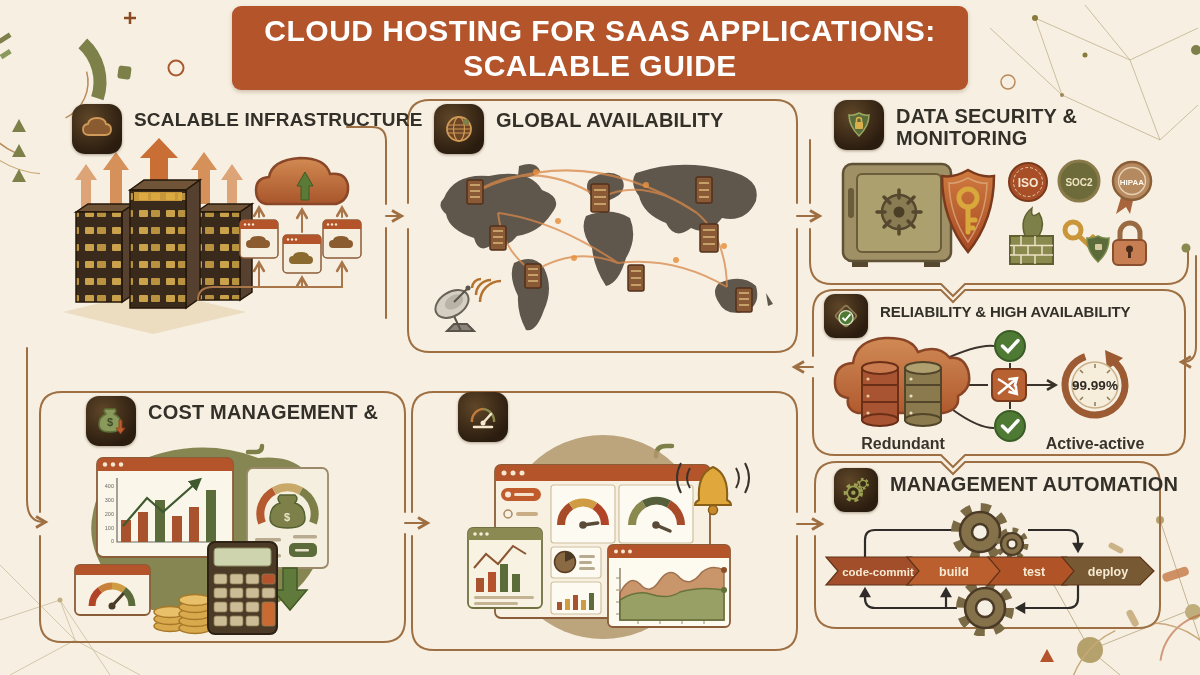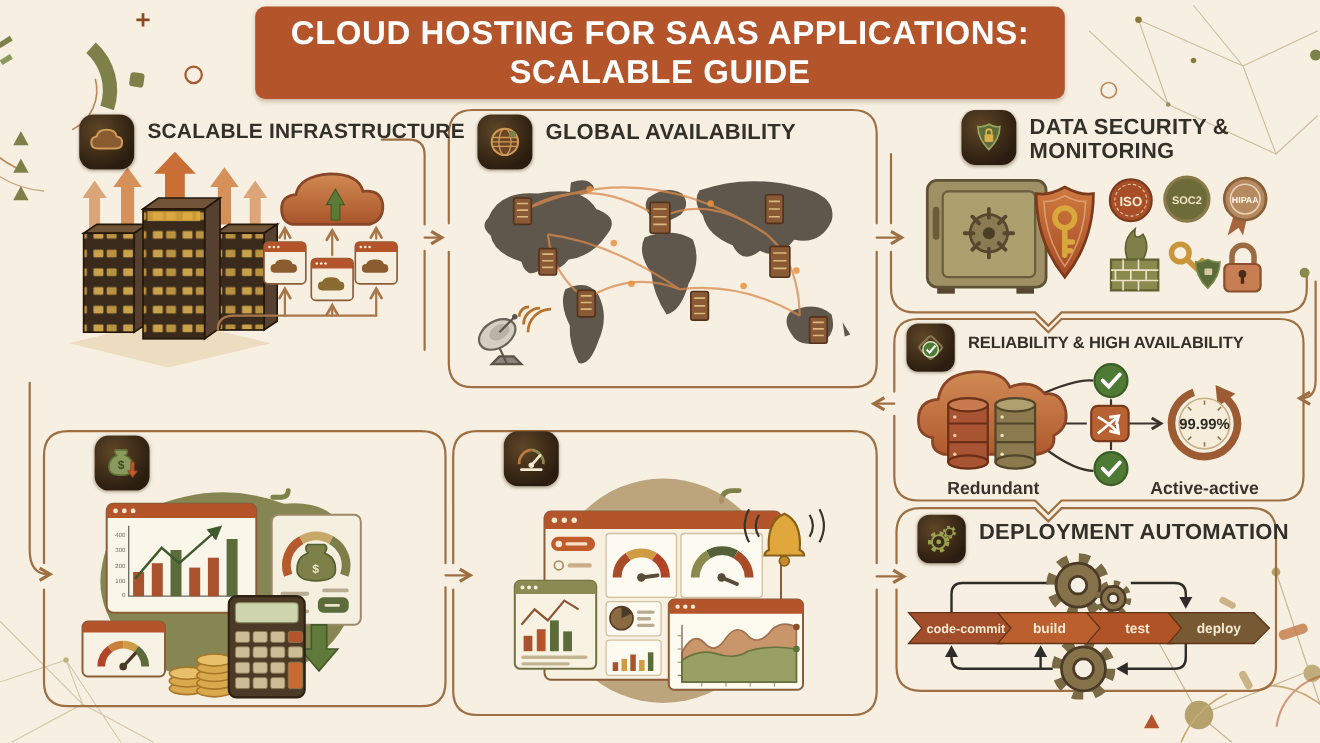--- a/index.html
+++ b/index.html
@@ -128,21 +128,21 @@
         <ellipse cx="17" cy="17" rx="5.5" ry="12" stroke="#cf9a55" stroke-width="1.2"></ellipse>
         <path d="M5.5,13 H28.5 M5,17 H29 M5.5,21 H28.5" stroke="#cf9a55" stroke-width="1.2"></path>
         <circle cx="24" cy="10" r="3" fill="#7d8049" stroke="none"></circle>
       </svg>
     </div>
     <div class="sec-title">
       <div>GLOBAL AVAILABILITY</div>
     </div>
   </div>
 
-  <div class="sec-head" style="left:834px;top:100px;margin-left:40px;">
+  <div class="sec-head" style="left:834px;top:100px;">
     <div class="tile">
       <svg width="34" height="34" viewBox="0 0 34 34">
         <path d="M17,5 Q22,8 27,7 Q27,18 17,28 Q7,18 7,7 Q12,8 17,5 Z" fill="#5b6b3a" stroke="#9aa85f" stroke-width="1.5"></path>
         <rect x="13" y="14" width="8" height="7" rx="1" fill="#d9b04a"></rect>
         <path d="M14.5,14 v-2 a2.5,2.5 0 0 1 5,0 v2" stroke="#d9b04a" stroke-width="1.6" fill="none"></path>
       </svg>
     </div>
     <div class="sec-title">
       <div>DATA SECURITY &amp;</div>
       <div>MONITORING</div>
@@ -164,20 +164,21 @@
 
   <div class="sec-head" style="left:86px;top:396px;">
     <div class="tile">
       <svg width="34" height="34" viewBox="0 0 34 34">
         <path d="M12,10 Q9,7 11,5 L21,5 Q23,7 20,10 Q27,13 27,20.5 Q27,28 16,28 Q5,28 5,20.5 Q5,13 12,10 Z" fill="#8a9a5c" stroke="#5f7038" stroke-width="1.5"></path>
         <text x="13" y="22" font-size="11" font-weight="bold" fill="#3f4a26" font-family="Liberation Sans,sans-serif">$</text>
         <polygon points="25,16 28,16 28,24 31,24 26.5,30 22,24 25,24" fill="#c05c2c" stroke="#8a3a1c" stroke-width=".8"></polygon>
       </svg>
     </div>
     <div class="sec-title">
+      <div>COST MANAGEMENT &amp;</div>
     </div>
   </div>
 
   <div class="sec-head" style="left:458px;top:392px;">
     <div class="tile">
       <svg width="34" height="34" viewBox="0 0 34 34" fill="none">
         <path d="M6,22 A12,12 0 0 1 17,9" stroke="#c07a3a" stroke-width="2.5"></path>
         <path d="M17,9 A12,12 0 0 1 28,22" stroke="#8a8a4e" stroke-width="2.5"></path>
         <path d="M17,23 L25,14" stroke="#f5ead0" stroke-width="2.5" stroke-linecap="round"></path>
         <path d="M8,27 H26" stroke="#f5ead0" stroke-width="2.5" stroke-linecap="round"></path>
@@ -190,21 +191,21 @@
     <div class="tile sm">
       <svg width="30" height="30" viewBox="0 0 34 34" fill="none">
         <circle cx="14" cy="20" r="8.5" stroke="#9aa050" stroke-width="5" stroke-dasharray="4 4.1"></circle>
         <circle cx="14" cy="20" r="7" stroke="#9aa050" stroke-width="2" fill="#3a2c18"></circle>
         <circle cx="14" cy="20" r="2.5" fill="#9aa050"></circle>
         <circle cx="25" cy="10" r="5" stroke="#9aa050" stroke-width="3.5" stroke-dasharray="2.6 2.6"></circle>
         <circle cx="25" cy="10" r="4" stroke="#9aa050" stroke-width="1.5" fill="#3a2c18"></circle>
       </svg>
     </div>
     <div class="sec-title mid">
-      <div>DEPLOYMENT AUTOMATION</div>
+      <div>MANAGEMENT AUTOMATION</div>
     </div>
   </div>
 
   <svg class="abs z3" style="left:28px;top:138px;" width="372" height="200" viewBox="0 0 372 200">
     <defs>
       <pattern id="slotsP" patternUnits="userSpaceOnUse" width="27" height="17">
         <rect width="27" height="17" fill="#3a2a1b"></rect>
         <rect x="3" y="4" width="9" height="7" rx="1" fill="#caa24b"></rect>
         <rect x="15" y="4" width="9" height="7" rx="1" fill="#b8923e"></rect>
       </pattern>

